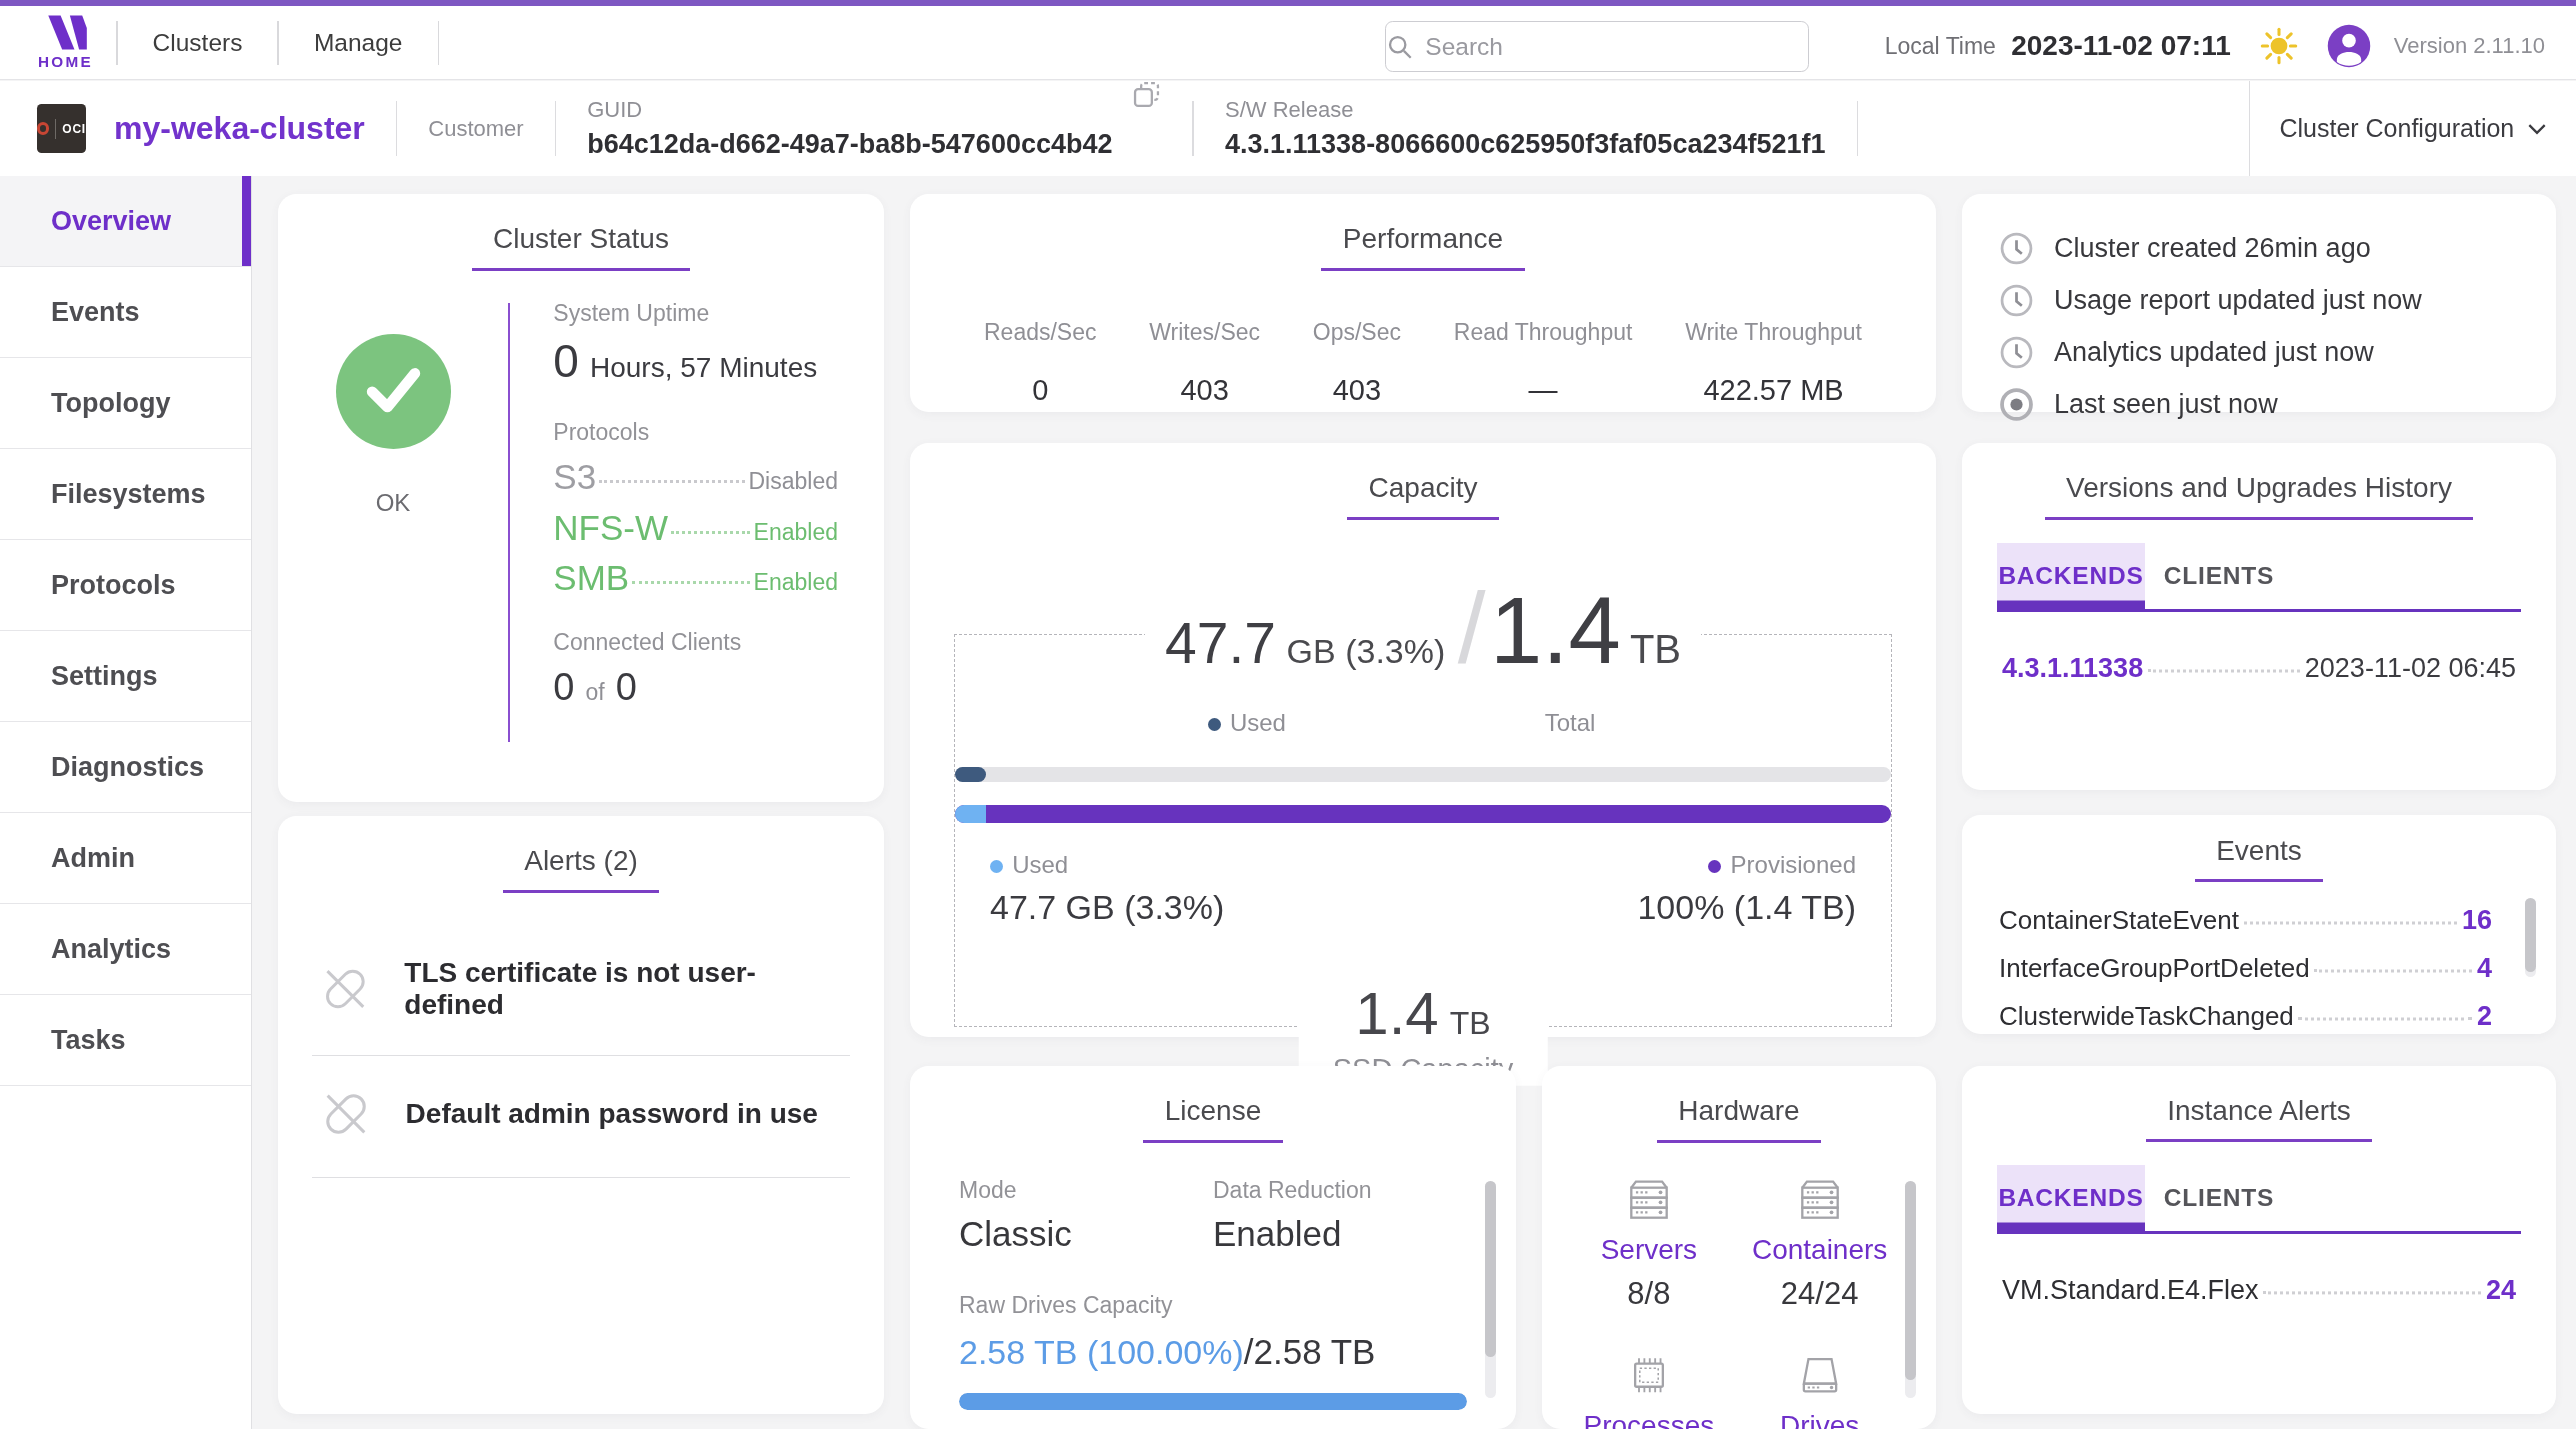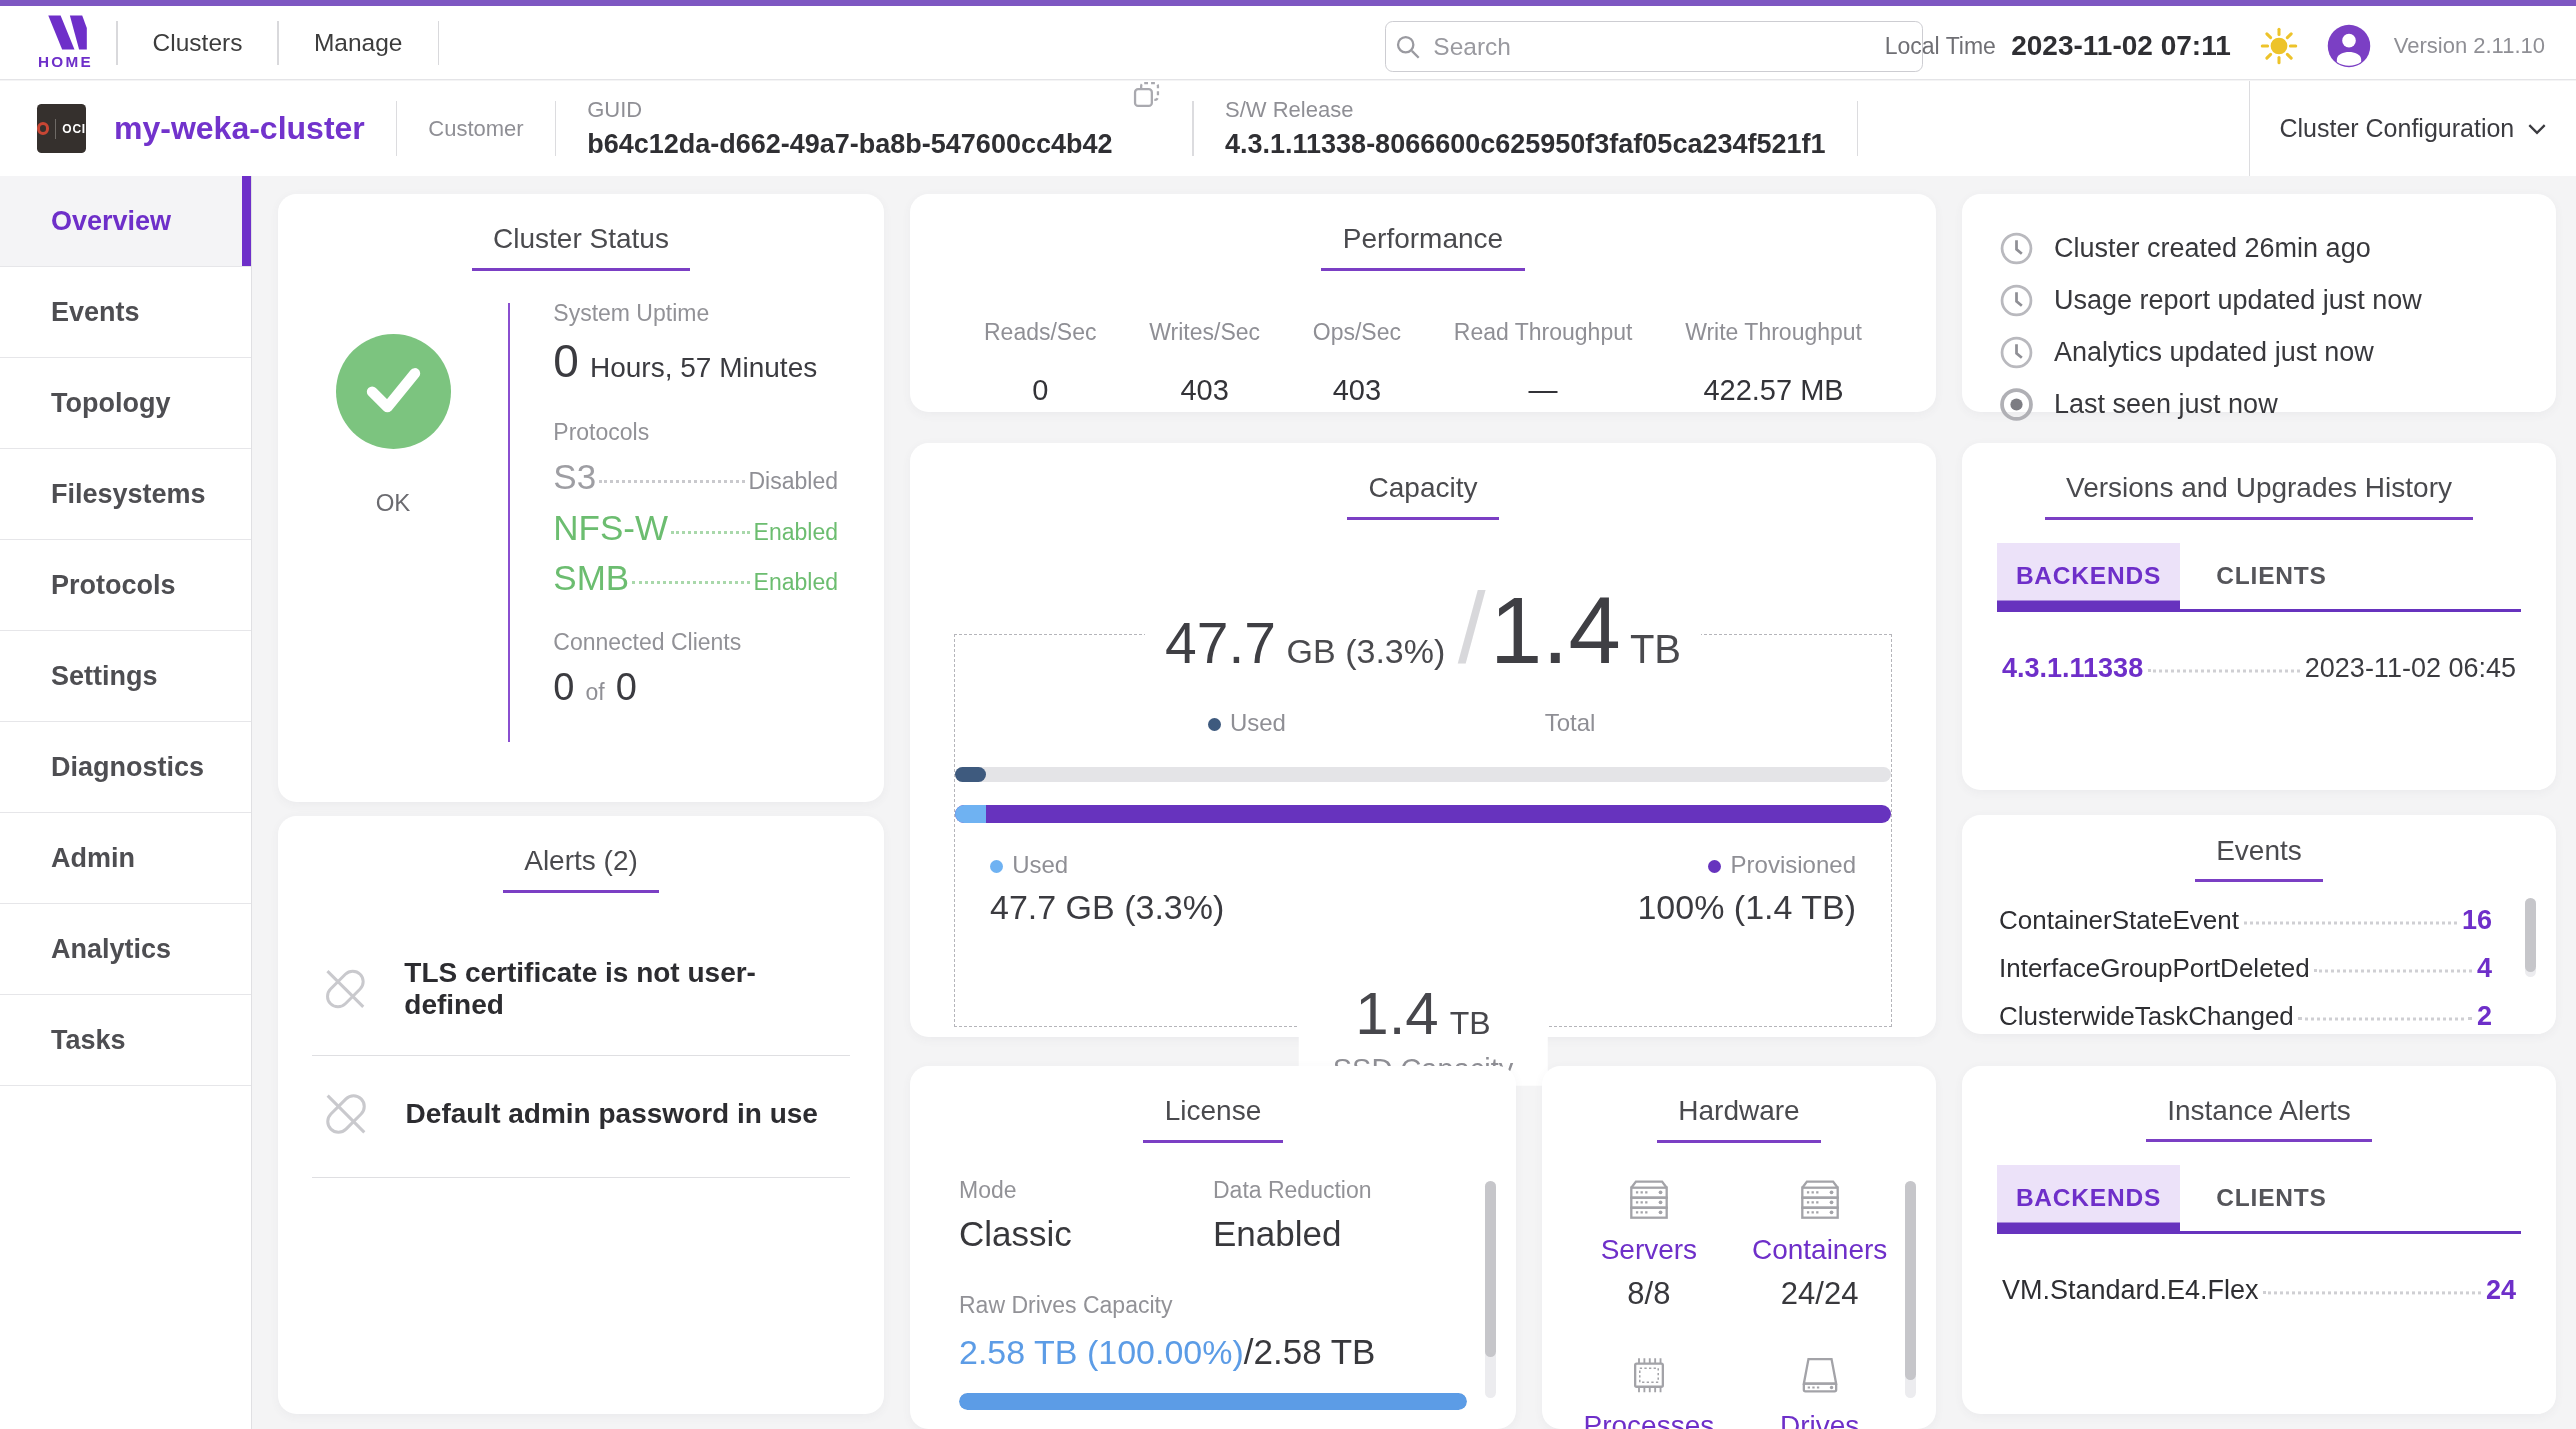--- a/index.html
+++ b/index.html
@@ -6,22 +6,22 @@
   html,body { width:2576px; height:1430px; overflow:hidden;
     font-family:"Liberation Sans", sans-serif; background:#f4f4f5; color:#3d3d3d; }
 
   
   .topnav { position:absolute; top:0; left:0; right:0; height:80px; background:#fff;
     border-top:6.1px solid #7e57c2; border-bottom:1.5px solid #e4e4e7; display:flex; align-items:center; }
   .logo-block { display:flex; flex-direction:column; align-items:center; margin-left:38px; cursor:pointer; }
   .logo-home { font-size:15.3px; font-weight:bold; letter-spacing:2.3px; color:#6e2fc9; margin-top:1.5px; }
   .vdiv { width:1.5px; height:44px; background:#d9d9dc; margin:0 0 0 23px; }
   .nav-link { font-size:24.5px; color:#3d3d3d; padding:0 35px; line-height:72px; cursor:pointer; }
-  .search-wrap { position:absolute; left:1385px; top:15.3px; width:538px; height:51px;
-    border:1.5px solid #cdcdd2; border-radius:7.7px; background:#fff; display:flex; align-items:center; padding:0 9px; }
+  .search-wrap { position:absolute; left:1385px; top:15.3px; width:424px; height:51px;
+    border:1.5px solid #cdcdd2; border-radius:7.7px; background:#fff; display:flex; align-items:center; padding:0 1px; }
   .search-wrap input { border:none; outline:none; font-size:24.5px; color:#4a4a4a; margin-left:12.3px; width:353px;
     font-family:"Liberation Sans", sans-serif; background:transparent; }
   .search-wrap input::placeholder { color:#9a9aa0; }
   .nav-right { position:absolute; right:31px; top:0; height:80px; display:flex; align-items:center; gap:0; }
   .localtime-label { font-size:23px; color:#6f6f74; }
   .localtime-value { font-size:28px; font-weight:bold; color:#2f2f33; margin-left:15.3px; }
   .icon-btn { margin-left:29px; cursor:pointer; display:flex; align-items:center; }
   .version-text { font-size:22px; color:#8f8f95; margin-left:23px; }
 
   
@@ -131,21 +131,21 @@
   .hw-cell { text-align:center; }
   .hw-label { font-size:28px; color:#6e2fc9; margin-top:14px; cursor:pointer; }
   .hw-value { font-size:31px; color:#38383c; margin-top:10.7px; }
 
   
   .ts-rows { padding:37px 0 0 37px; }
   .ts-row { display:flex; align-items:center; gap:20px; margin-bottom:17px; }
   .ts-text { font-size:27px; color:#38383c; }
 
   .tabs { display:flex; margin:23px 35px 0; border-bottom:3.8px solid #6733be; }
-  .tab { width:183px; height:66px; display:flex; align-items:center; justify-content:center;
+  .tab { width:148px; height:66px; display:flex; align-items:center; justify-content:center;
     font-size:24.5px; font-weight:bold; letter-spacing:0.8px; color:#55555a; cursor:pointer; }
   .tab.active { background:#ece2f9; color:#6e2fc9; box-shadow:inset 0 -8.4px 0 #6733be; }
 
   .dotrow { display:flex; align-items:baseline; margin:41px 40px 0; }
   .dotrow .leader { flex:1; border-bottom:3.1px dotted #cfcfd3; margin:0 4.6px; transform:translateY(-4.6px); }
   .name-purple { font-size:27px; font-weight:bold; color:#6e2fc9; }
   .name-dark { font-size:26px; color:#2e2e32; }
   .val-dark { font-size:27px; color:#3b3b40; }
   .val-purple { font-size:27px; font-weight:bold; color:#6e2fc9; }
 

